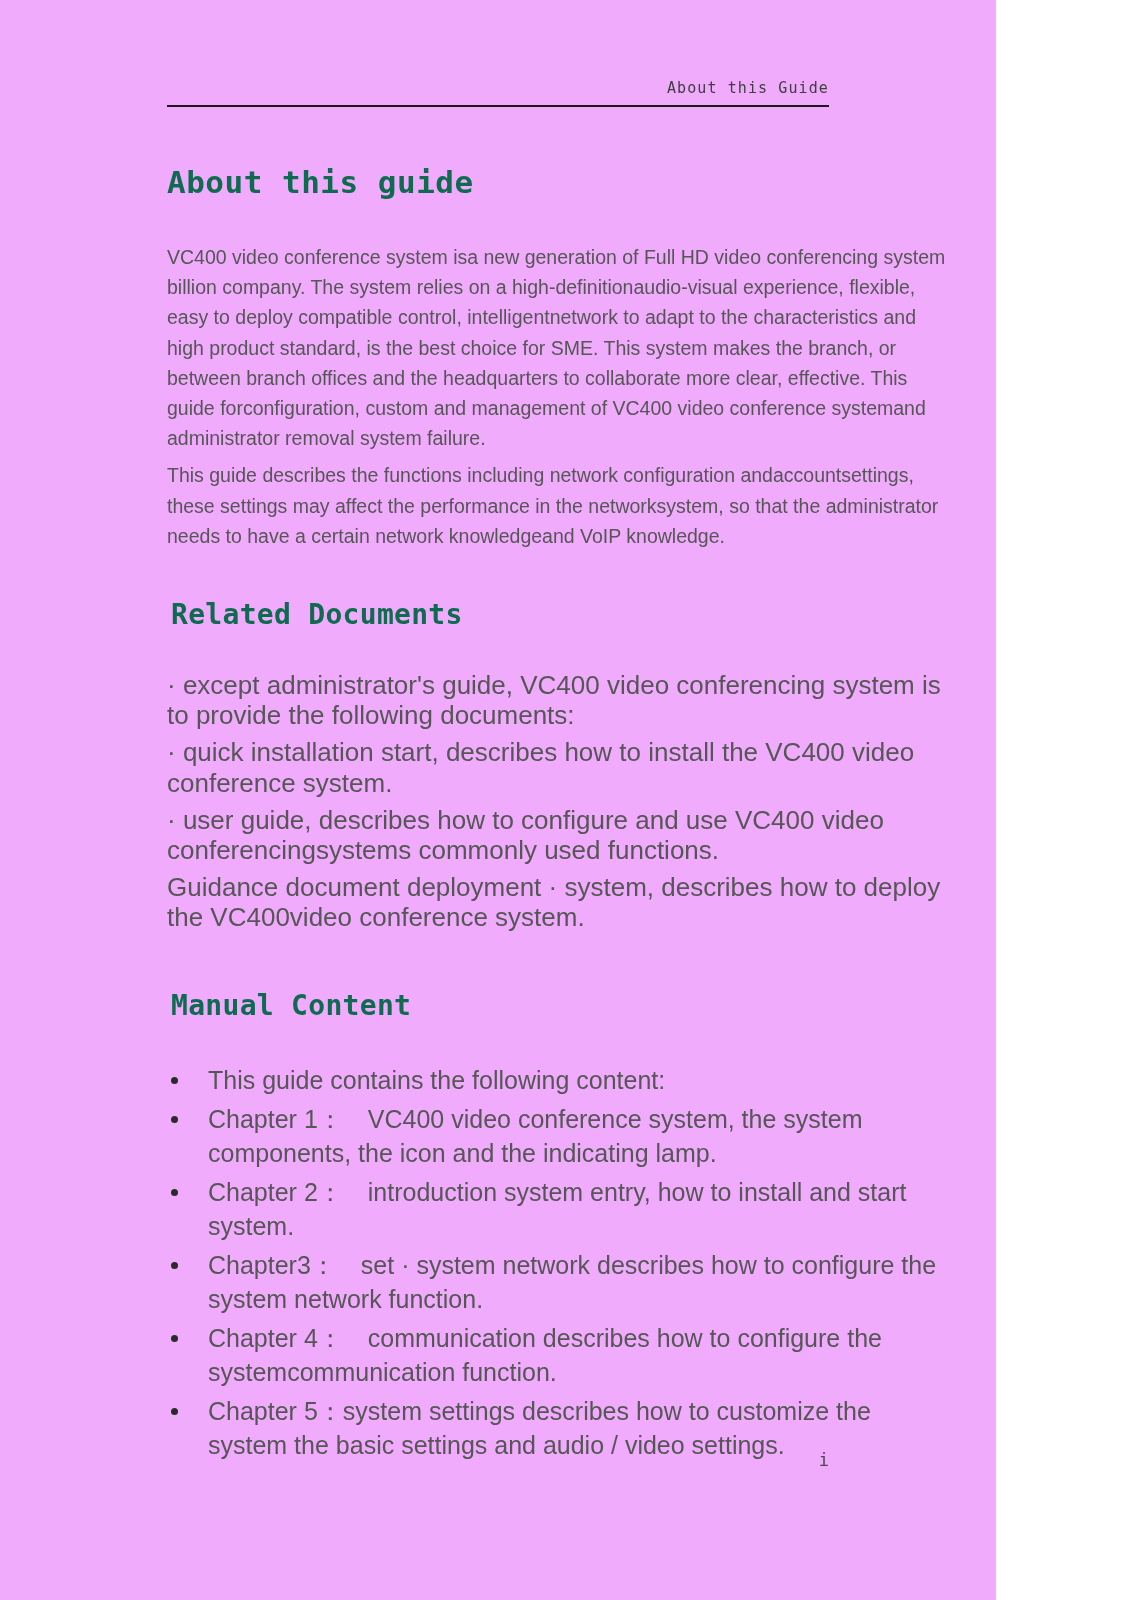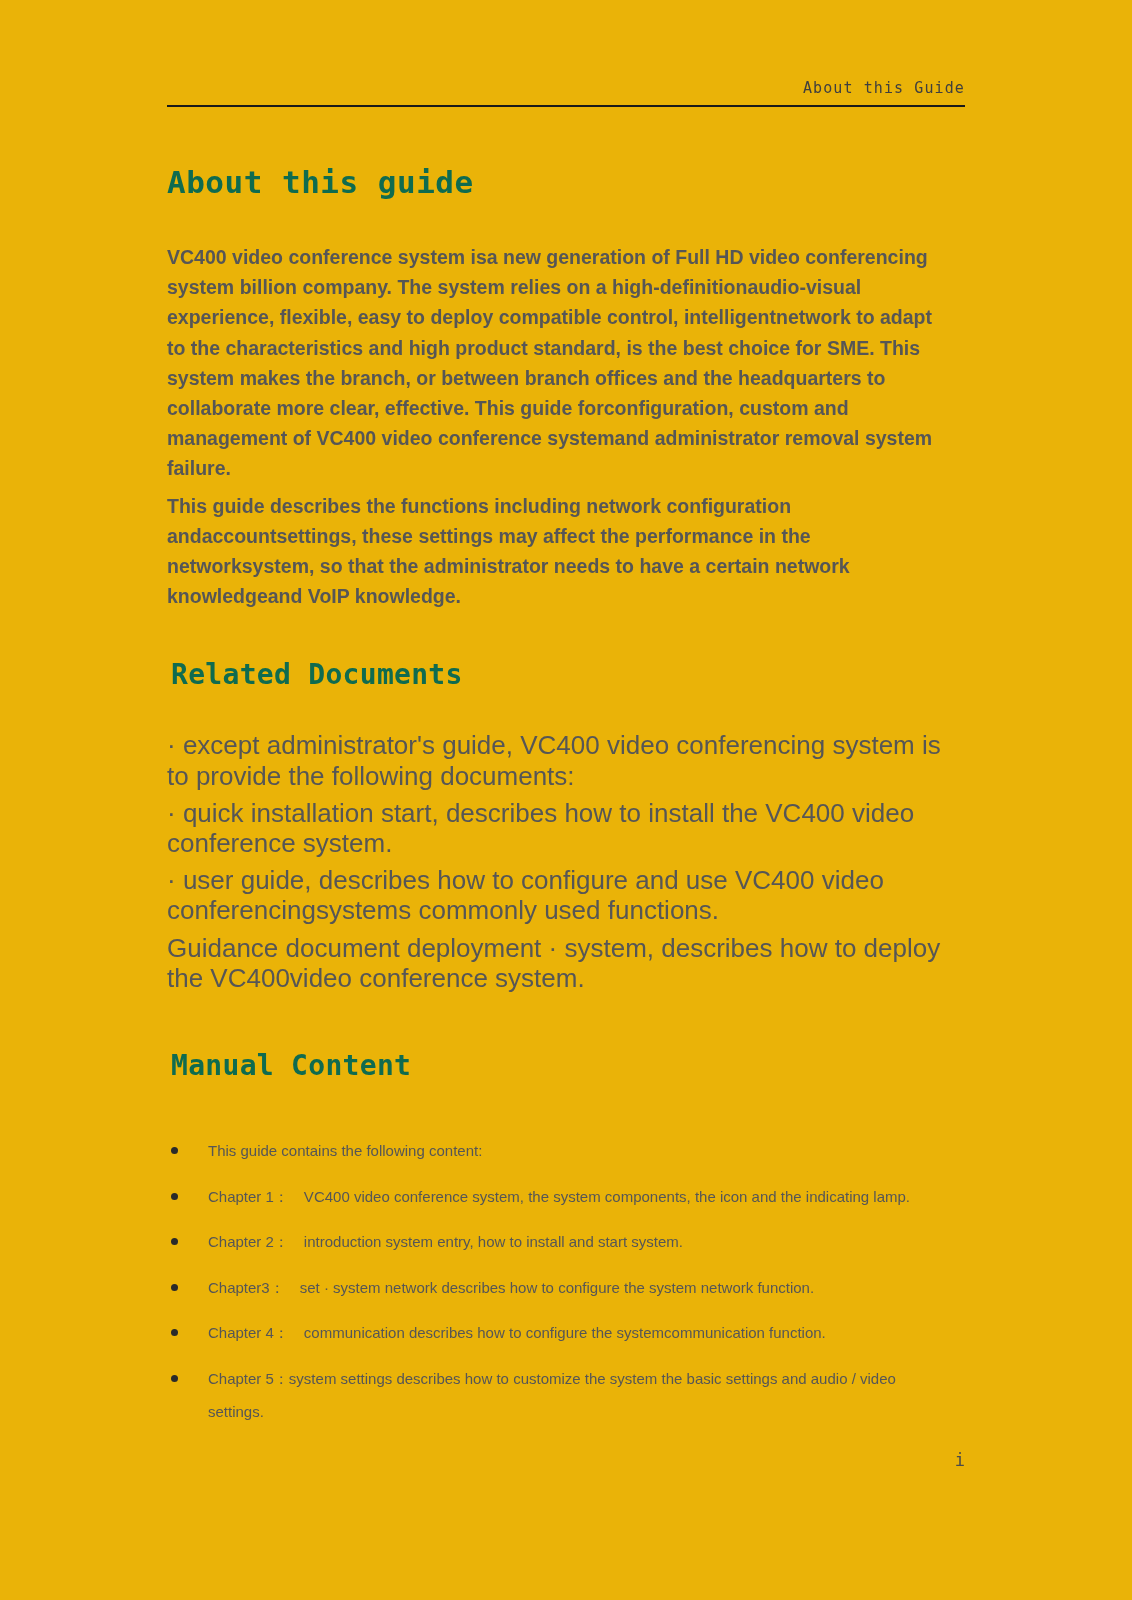--- a/index.html
+++ b/index.html
@@ -2,23 +2,23 @@
 <html><head>
 <meta charset="utf-8">
 <style>
   html, body {
     margin: 0;
     padding: 0;
     background: #ffffff;
   }
   .page {
     position: relative;
-    width: 1132px;
+    width: 996px;
     height: 1600px;
-    background: #eab308;
+    background: #f0abfc;
     font-family: "Liberation Sans", sans-serif;
     box-sizing: border-box;
     overflow: hidden;
   }
 
   
   .running-header {
     position: absolute;
     top: 78px;
     left: 167px;
@@ -74,21 +74,20 @@
     white-space: pre;
   }
 
   p.body-par {
     font-size: 19.5px;
     color: #565656;
     line-height: 30.2px;
     margin: 0;
     padding: 0;
     text-align: left;
-    font-weight: bold;
   }
 
   .gap-after-h1 { height: 38px; }
   .gap-par { height: 7px; }
   .gap-before-h2 { height: 40px; }
   .gap-after-h2 { height: 31px; }
   .gap-before-manual { height: 42px; }
   .gap-after-manual { height: 32px; }
 
   
@@ -107,22 +106,22 @@
 
   
   ul.chapter-list {
     list-style: none;
     margin: 0;
     padding: 0;
   }
   ul.chapter-list li {
     position: relative;
     padding-left: 41px;
-    margin: 12px 0 6px 0;
-    font-size: 15px;
+    margin: 2px 0 6px 0;
+    font-size: 25px;
     color: #565656;
     line-height: 33.5px;
   }
   ul.chapter-list li .bullet-dot {
     position: absolute;
     left: 4px;
     top: 13px;
     width: 7px;
     height: 7px;
     border-radius: 50%;

